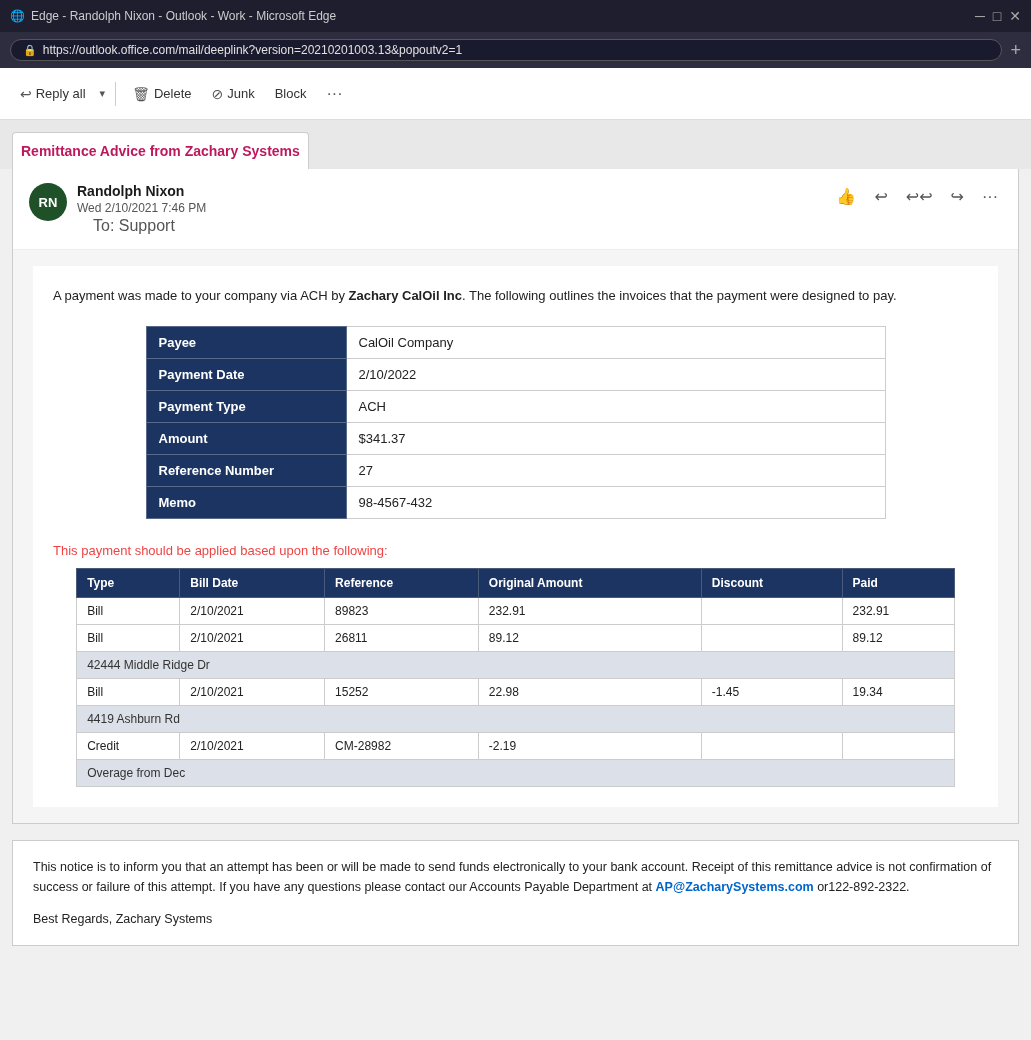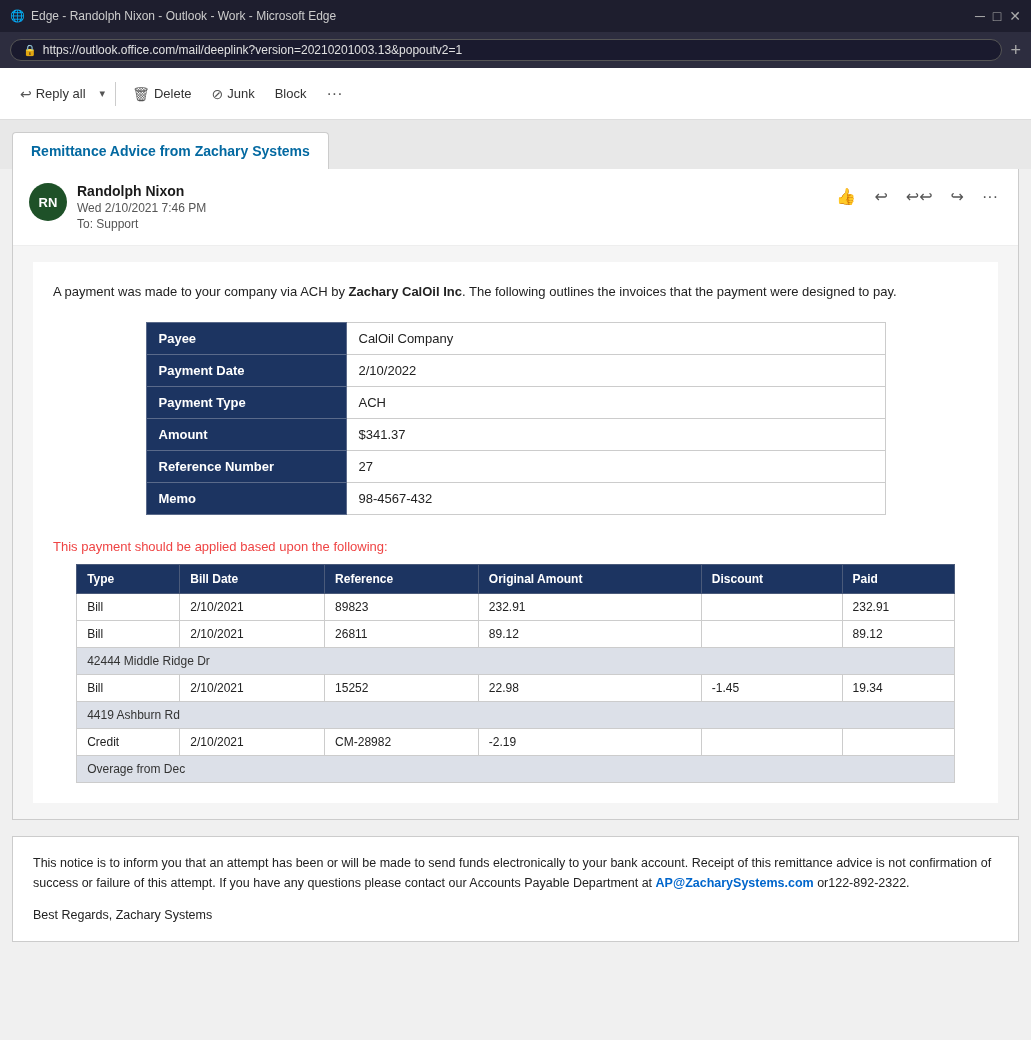--- a/index.html
+++ b/index.html
@@ -69,27 +69,27 @@
     .toolbar-btn .btn-icon { font-size: 14px; color: #555; }
     .toolbar-separator { width: 1px; height: 24px; background: #ccc; margin: 0 4px; }
     .toolbar-dropdown { font-size: 11px; color: #555; padding: 6px 2px; cursor: pointer; }
     .toolbar-more { font-size: 16px; color: #555; cursor: pointer; padding: 4px 8px; }
 
     
     .subject-tab {
       background: #fff;
       border: 1px solid #ccc;
       border-bottom: none;
-      padding: 10px 18px;
+      padding: 10px 8px;
       display: inline-block;
       margin: 8px 12px 0 12px;
       border-radius: 4px 4px 0 0;
       font-weight: 600;
       font-size: 14px;
-      color: #0369a1;
+      color: #be185d;
     }
 
     
     .email-content-area {
       background: #f0f0f0;
       padding: 0 0 20px 0;
     }
     .email-outer {
       background: #fff;
       margin: 0 12px;
@@ -114,21 +114,21 @@
       color: #fff;
       display: flex;
       align-items: center;
       justify-content: center;
       font-size: 13px;
       font-weight: bold;
       flex-shrink: 0;
     }
     .sender-name { font-weight: 600; color: #1a1a1a; font-size: 14px; }
     .sender-date { font-size: 12px; color: #555; margin-top: 2px; }
-    .sender-to { font-size: 12px; color: #555; margin-top: 2px; }
+    .sender-to { font-size: 16px; color: #555; margin-top: 2px; margin-left: 16px; }
     .email-header-actions { display: flex; align-items: center; gap: 10px; }
     .action-icon { font-size: 16px; color: #555; cursor: pointer; padding: 4px; border-radius: 4px; }
 
     
     .email-body { padding: 16px 20px; background: #f5f5f5; }
     .email-body-inner { background: #fff; padding: 20px; }
 
     .intro-text { font-size: 13px; line-height: 1.5; color: #222; margin-bottom: 20px; }
     .intro-text .company-bold { font-weight: bold; }
 

